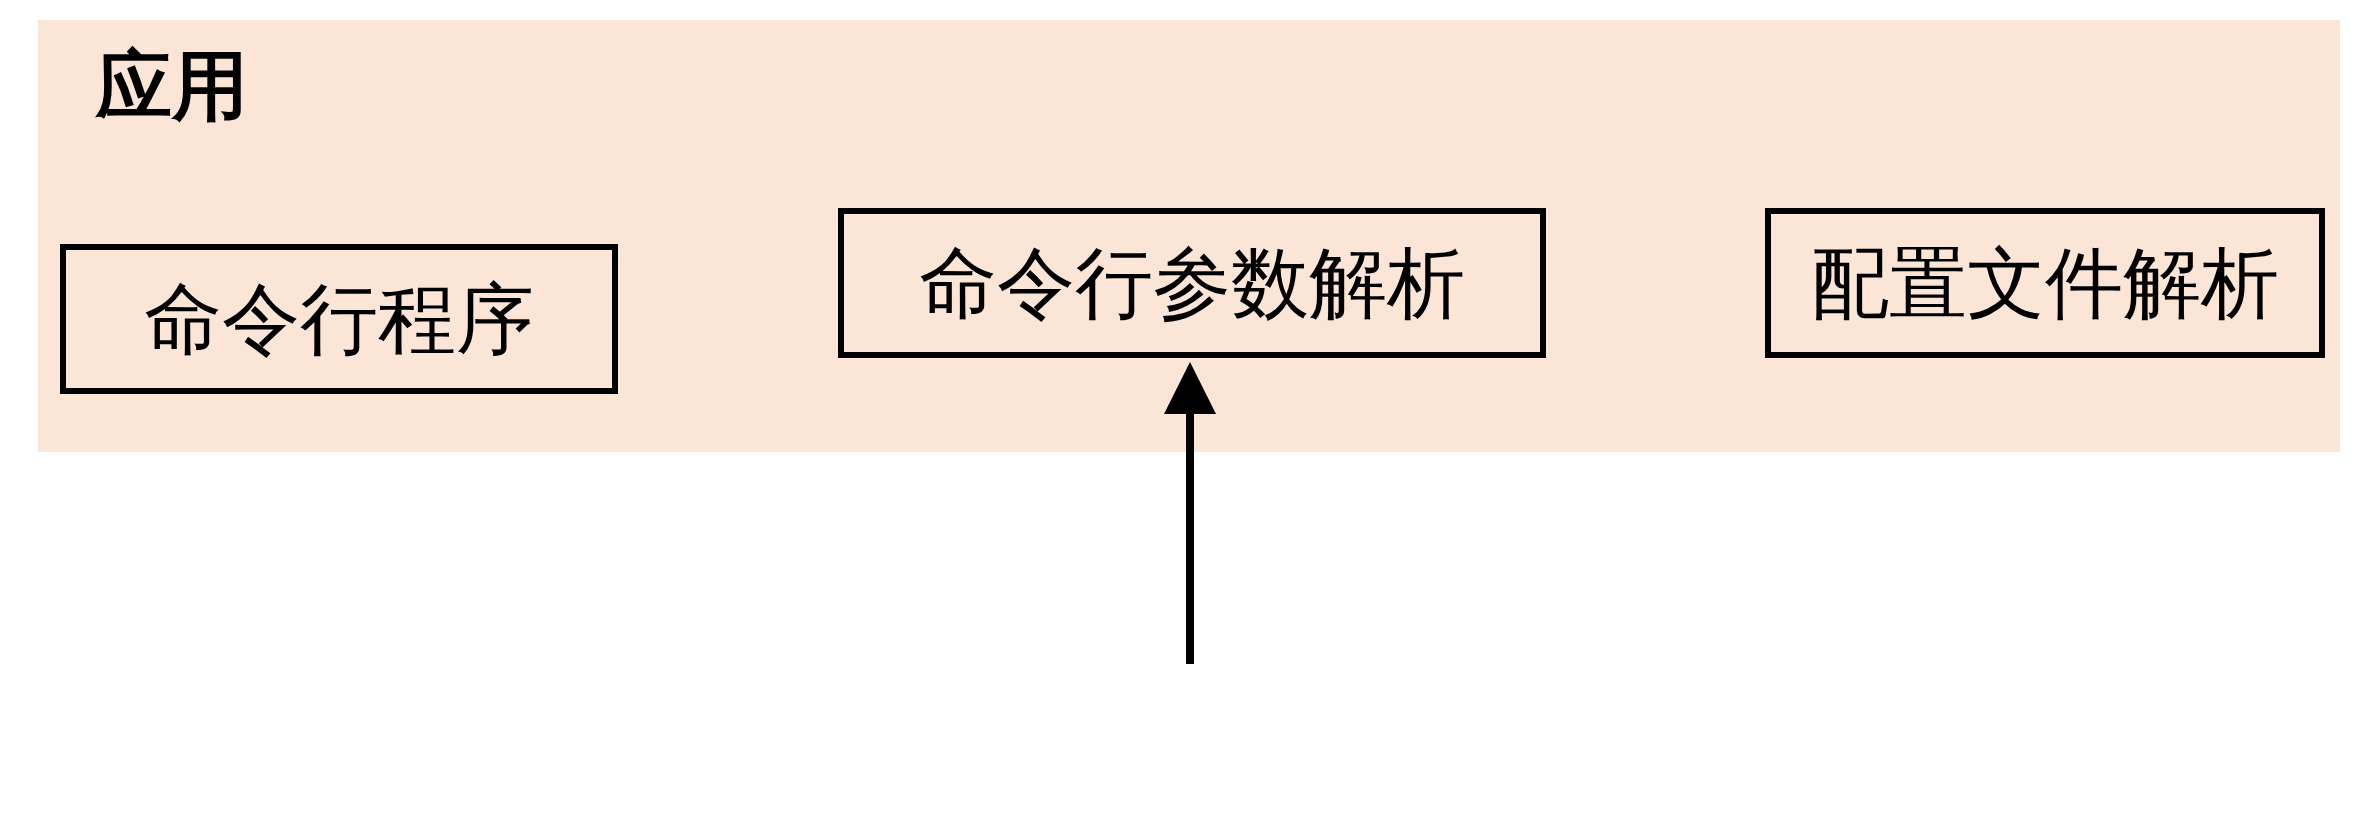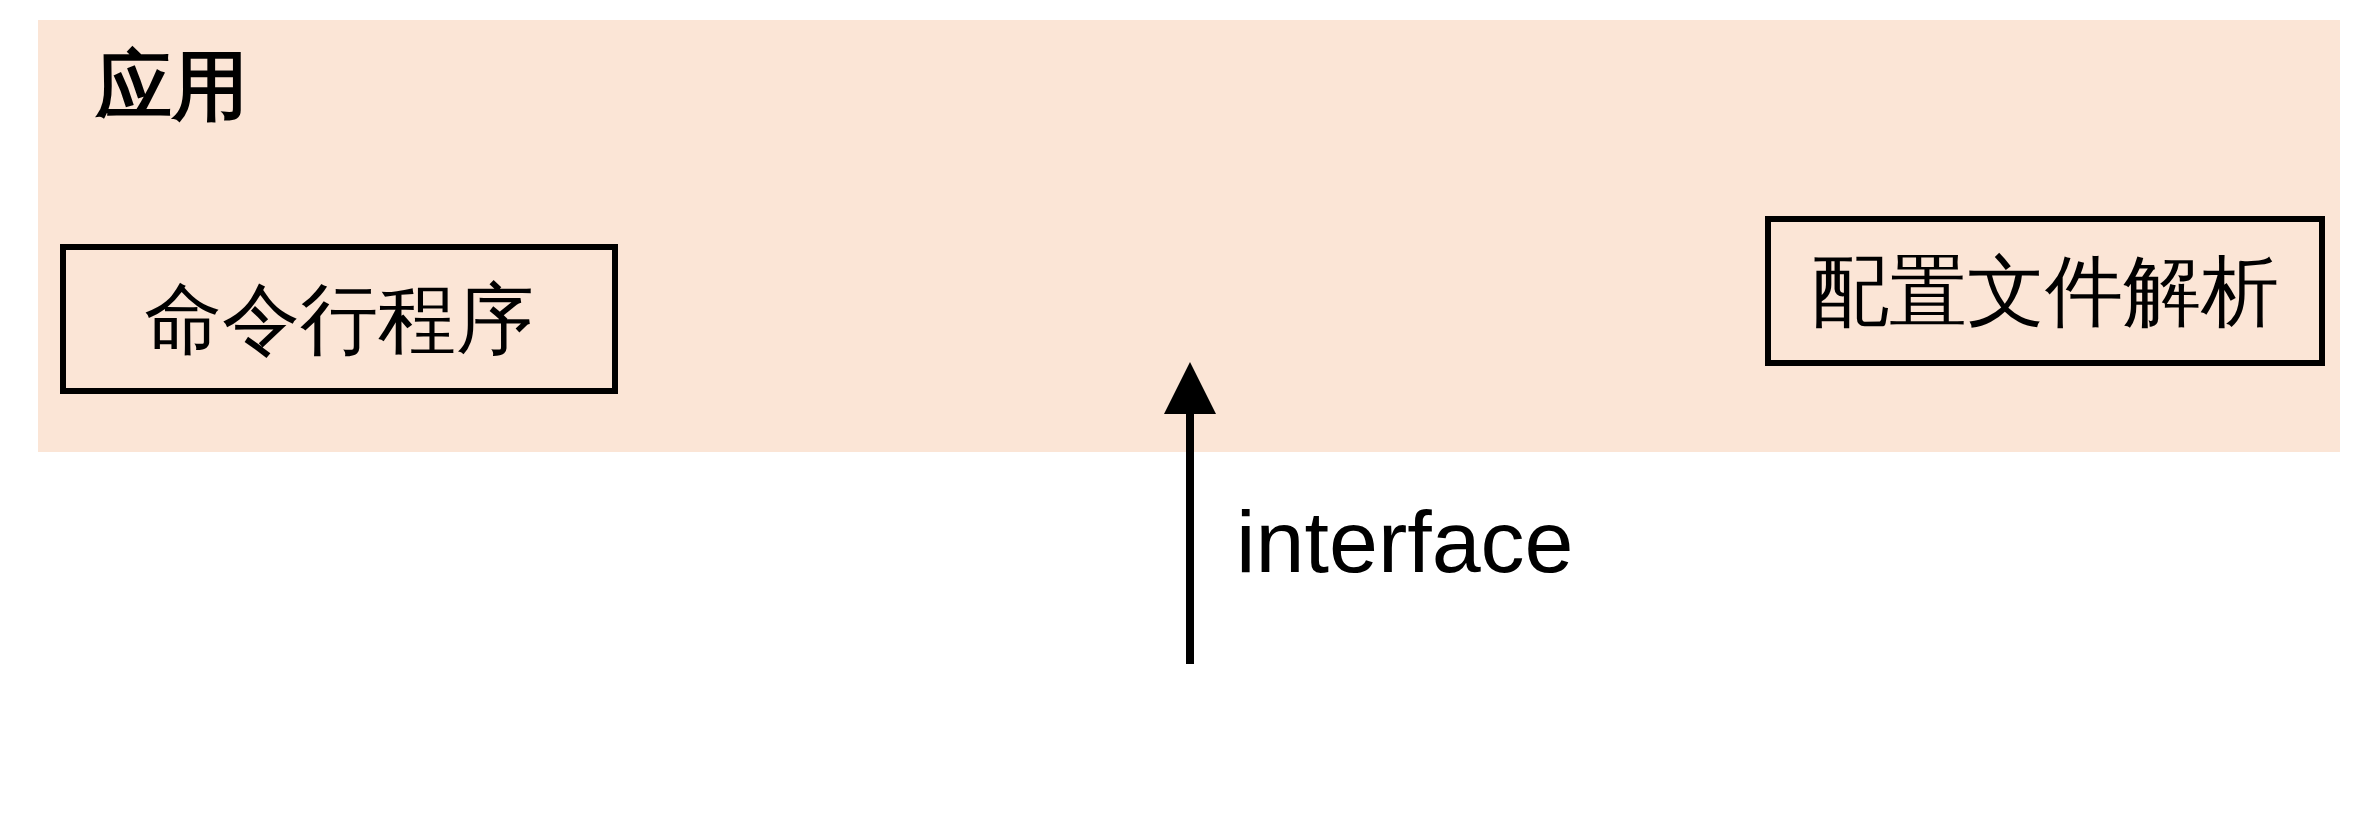--- a/index.html
+++ b/index.html
@@ -43,21 +43,21 @@
     display: flex;
     align-items: center;
     justify-content: center;
     font-size: 78px;
     line-height: 1;
     color: #000000;
     white-space: nowrap;
   }
   .node-cli-program   { left: 22px;   top: 188px; width: 558px; height: 150px; margin-top: 36px; }
   .node-arg-parsing   { left: 800px;  top: 188px; width: 708px; height: 150px; }
-  .node-config-parse  { left: 1727px; top: 188px; width: 560px; height: 150px; margin-top: 8px; }
+  .node-config-parse  { left: 1727px; top: 188px; width: 560px; height: 150px; }
   
   .node-cli-options {
     position: absolute;
     box-sizing: border-box;
     left: 913px;
     top: 660px;
     width: 560px;
     height: 152px;
     border: 7px solid #000000;
     background: #ffffff;
@@ -91,27 +91,29 @@
 
 <div class="canvas">
 
   <div class="app-region">
     <div class="app-title">应用</div>
 
     <div class="node node-cli-program">
       <span>命令行程序</span>
     </div>
 
+    <div class="node node-arg-parsing">
+      <span>命令行参数解析</span>
+    </div>
 
     <div class="node node-config-parse">
       <span>配置文件解析</span>
     </div>
   </div>
 
   <svg class="edge-arrow" viewBox="0 0 100 308" xmlns="http://www.w3.org/2000/svg">
     <line x1="50" y1="48" x2="50" y2="308" stroke-width="8" stroke="#000000"></line>
     <polygon points="50,6 24,58 76,58" fill="#000000"></polygon>
   </svg>
 
-  <div class="edge-label">interface</div>
 
 
 </div>
 
 </body></html>

